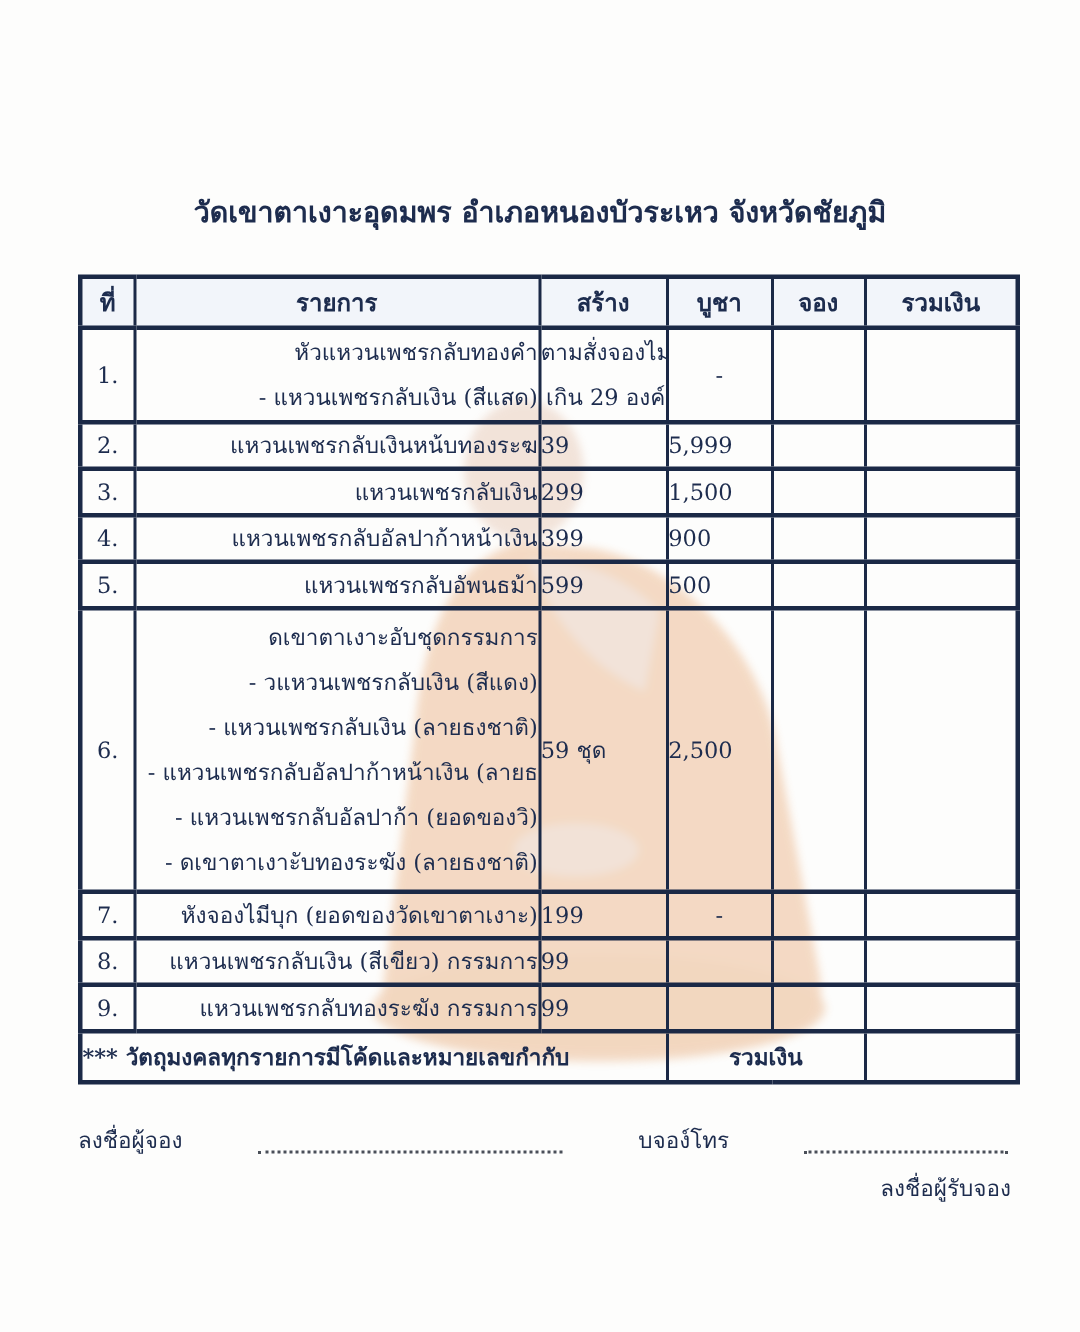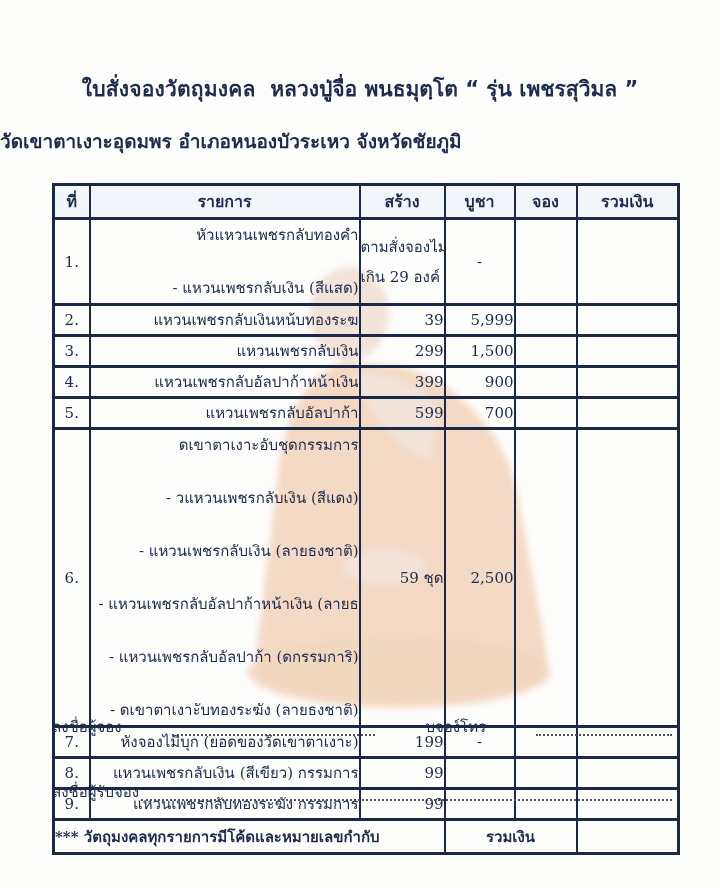--- a/index.html
+++ b/index.html
@@ -18,21 +18,21 @@
   }
 
   
   .title-line1{
     position:absolute;top:72px;left:0;width:100%;text-align:center;
     font-size:21px;z-index:3;white-space:nowrap;
   }
   .title-prefix{font-weight:600;letter-spacing:.2px;}
   .title-main{font-weight:800;font-family:"DejaVu Sans","Liberation Sans",sans-serif;margin-left:8px;}
   .title-line2{
-    position:absolute;top:126px;left:0;width:100%;text-align:left;
+    position:absolute;top:126px;left:0;width:100%;text-align:center;
     font-size:19px;font-weight:700;z-index:3;white-space:nowrap;
   }
 
   
   table.order{
     position:absolute;left:52px;top:183px;width:625px;z-index:2;
     border-collapse:collapse;table-layout:fixed;
     border:3px solid #1b2946;background:transparent;
   }
   table.order th,table.order td{
@@ -46,57 +46,53 @@
   tr.hdr{height:34px;}
   tr.r-tall1{height:55px;}
   tr.r-std{height:31px;}
   tr.r-tall6{height:189px;}
   tr.r-foot{height:34px;}
 
   td.c-no{text-align:center;}
   td.top{vertical-align:top;padding-top:5px;}
   td.c-item{text-align:right;padding-left:8px;border-radius:13px;}
   .ln{line-height:30px;white-space:nowrap;}
-  .ln.sub{padding-left:8px;margin-top:23px;}
-  td.c-num{text-align:right;padding-right:8px;}
+  .ln.sub{padding-left:8px;}
+  td.c-num{text-align:left;padding-right:8px;}
   td.c-center{text-align:center;}
-  td.c-build2{text-align:left;}
+  td.c-build2{text-align:right;}
   td.c-note{text-align:left;padding-left:24px;font-weight:700;font-size:15px;}
   td.c-total-label{background:#dce4f0;text-align:center;font-weight:700;font-size:16px;}
 
   
   .sig{
     position:absolute;left:52px;right:46px;display:flex;align-items:flex-end;
     font-size:15px;z-index:3;
   }
-  .sig-1{top:715px;gap:48px;}
-  .sig-2{top:780px;}
+  .sig-1{top:748px;gap:48px;}
+  .sig-2{top:780px;flex-direction:column;}
   .dotfill{border-bottom:2px dotted #4a4f58;margin:0 2px 3px 2px;}
   .grow15{flex-grow:1.5;}
   .grow10{flex-grow:1;}
 </style>
 </head>
 <body>
 
 <div class="page">
 
   <div class="watermark">
     <svg viewBox="0 0 330 480" width="332" height="478" xmlns="http://www.w3.org/2000/svg">
       <ellipse cx="115" cy="78" rx="40" ry="47" fill="#d9a98c"></ellipse>
       <path d="M112 126 C68 138 48 185 42 250 L20 430 Q18 462 120 468 Q250 474 305 450 Q318 440 312 410 L285 265 C275 195 215 138 160 130 Z" fill="#e08a45"></path>
       <path d="M118 138 C138 188 168 214 196 226 L206 172 C182 148 150 136 118 138 Z" fill="#d9a98c"></path>
       <ellipse cx="150" cy="332" rx="42" ry="18" fill="#d9a98c" opacity="0.9"></ellipse>
       <ellipse cx="165" cy="438" rx="152" ry="36" fill="#d97f35" opacity="0.85"></ellipse>
     </svg>
   </div>
 
-  <div class="title-line1">
-    <span class="title-prefix">ใบสั่งจองวัตถุมงคล</span>
-    <span class="title-main">หลวงปู่จื่อ  พนธมุตฺโต “ รุ่น เพชรสุวิมล ”</span>
-  </div>
   <div class="title-line2">วัดเขาตาเงาะอุดมพร อำเภอหนองบัวระเหว จังหวัดชัยภูมิ</div>
 
   <table class="order">
     <colgroup>
       <col style="width:36px">
         <col style="width:270px">
         <col style="width:85px">
       <col style="width:70px">
         <col style="width:62px">
         <col style="width:102px">
@@ -149,35 +145,35 @@
         <td class="c-no">4.</td>
         <td class="c-item">แหวนเพชรกลับอัลปาก้าหน้าเงิน</td>
         <td class="c-num">399</td>
         <td class="c-num">900</td>
         <td></td>
         <td></td>
       </tr>
 
       <tr class="r-std">
         <td class="c-no">5.</td>
-        <td class="c-item">แหวนเพชรกลับอัลปาก้า</td>
+        <td class="c-item">แหวนเพชรกลับอัพนธม้า</td>
         <td class="c-num">599</td>
-        <td class="c-num">700</td>
+        <td class="c-num">500</td>
         <td></td>
         <td></td>
       </tr>
 
       <tr class="r-tall6">
         <td class="c-no top">6.</td>
         <td class="c-item top">
           <div class="ln">ดเขาตาเงาะอับชุดกรรมการ</div>
           <div class="ln sub">- วแหวนเพชรกลับเงิน (สีแดง)</div>
           <div class="ln sub">- แหวนเพชรกลับเงิน (ลายธงชาติ)</div>
           <div class="ln sub">- แหวนเพชรกลับอัลปาก้าหน้าเงิน (ลายธงชาติ)</div>
-          <div class="ln sub">- แหวนเพชรกลับอัลปาก้า (ดกรรมการิ)</div>
+          <div class="ln sub">- แหวนเพชรกลับอัลปาก้า (ยอดของวิ)</div>
           <div class="ln sub">- ดเขาตาเงาะับทองระฆัง (ลายธงชาติ)</div>
         </td>
         <td class="c-num top">
           <div class="ln">59 ชุด</div>
         </td>
         <td class="c-num top">
           <div class="ln">2,500</div>
         </td>
         <td></td>
         <td></td>

